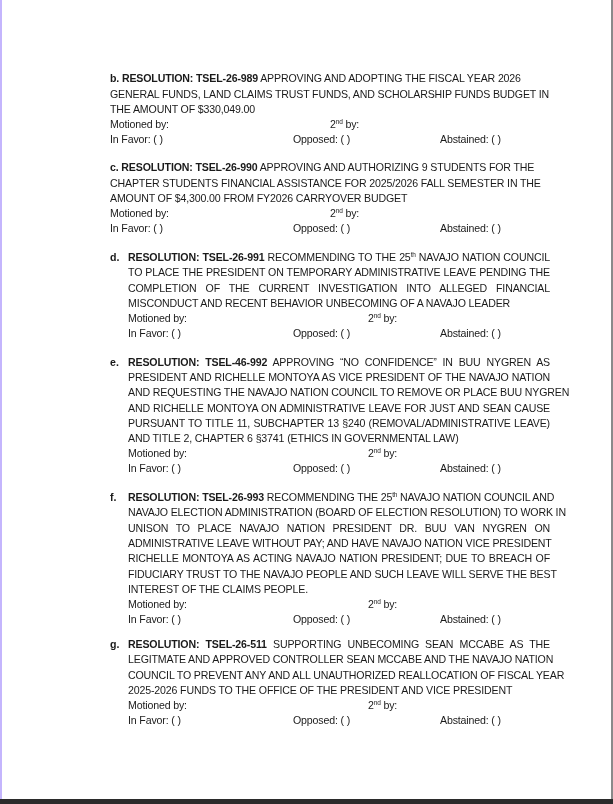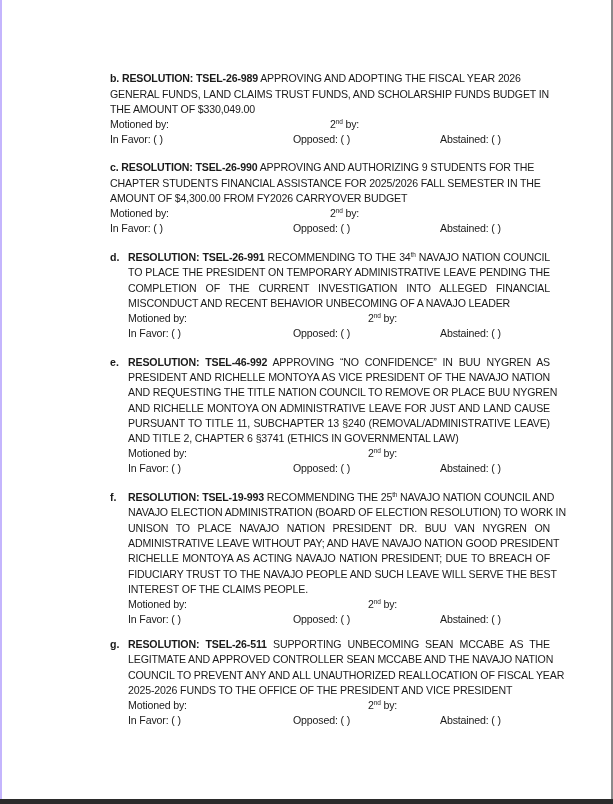--- a/index.html
+++ b/index.html
@@ -59,59 +59,59 @@
     <div class="line col2" style="top:46px; left:220px"><span>2</span><sup>nd</sup><span> by:</span></div>
     <div class="line" style="top:61px">In Favor: (   )</div>
     <div class="line col2" style="top:61px; left:183px">Opposed: (   )</div>
     <div class="line col3" style="top:61px; left:330px">Abstained: (   )</div>
   </div>
 
   <div class="item indent" style="top:250px;">
     <div class="letter">d.</div>
     <div class="line just" style="top:0">
       <span class="b">RESOLUTION:</span>
-      <span class="b">TSEL-26-991</span><span> RECOMMENDING TO THE 34</span><sup>th</sup><span> NAVAJO NATION COUNCIL</span>
+      <span class="b">TSEL-26-991</span><span> RECOMMENDING TO THE 25</span><sup>th</sup><span> NAVAJO NATION COUNCIL</span>
     </div>
     <div class="line just" style="top:15.3px">TO PLACE THE PRESIDENT ON TEMPORARY ADMINISTRATIVE LEAVE PENDING THE</div>
     <div class="line just" style="top:30.6px">COMPLETION OF THE CURRENT INVESTIGATION INTO ALLEGED FINANCIAL</div>
     <div class="line" style="top:46px">MISCONDUCT AND RECENT BEHAVIOR UNBECOMING OF A NAVAJO LEADER</div>
     <div class="line" style="top:61px">Motioned by:</div>
     <div class="line col2" style="top:61px; left:258px"><span>2</span><sup>nd</sup><span> by:</span></div>
     <div class="line" style="top:76px">In Favor: (   )</div>
     <div class="line col2" style="top:76px; left:183px">Opposed: (   )</div>
     <div class="line col3" style="top:76px; left:330px">Abstained: (   )</div>
   </div>
 
   <div class="item indent" style="top:355px;">
     <div class="letter">e.</div>
     <div class="line just" style="top:0">
       <span class="b">RESOLUTION:</span>
       <span class="b">TSEL-46-992</span><span> APPROVING “NO CONFIDENCE” IN BUU NYGREN AS</span>
     </div>
     <div class="line just" style="top:15.2px">PRESIDENT AND RICHELLE MONTOYA AS VICE PRESIDENT OF THE NAVAJO NATION</div>
-    <div class="line just" style="top:30.4px">AND REQUESTING THE TITLE NATION COUNCIL TO REMOVE OR PLACE BUU NYGREN</div>
-    <div class="line just" style="top:45.6px">AND RICHELLE MONTOYA ON ADMINISTRATIVE LEAVE FOR JUST AND LAND CAUSE</div>
+    <div class="line just" style="top:30.4px">AND REQUESTING THE NAVAJO NATION COUNCIL TO REMOVE OR PLACE BUU NYGREN</div>
+    <div class="line just" style="top:45.6px">AND RICHELLE MONTOYA ON ADMINISTRATIVE LEAVE FOR JUST AND SEAN CAUSE</div>
     <div class="line just" style="top:60.8px">PURSUANT TO TITLE 11, SUBCHAPTER 13 §240 (REMOVAL/ADMINISTRATIVE LEAVE)</div>
     <div class="line" style="top:76px">AND TITLE 2, CHAPTER 6 §3741 (ETHICS IN GOVERNMENTAL LAW)</div>
     <div class="line" style="top:91px">Motioned by:</div>
     <div class="line col2" style="top:91px; left:258px"><span>2</span><sup>nd</sup><span> by:</span></div>
     <div class="line" style="top:106px">In Favor: (   )</div>
     <div class="line col2" style="top:106px; left:183px">Opposed: (   )</div>
     <div class="line col3" style="top:106px; left:330px">Abstained: (   )</div>
   </div>
 
   <div class="item indent" style="top:490px;">
     <div class="letter">f.</div>
     <div class="line just" style="top:0">
       <span class="b">RESOLUTION:</span>
-      <span class="b">TSEL-19-993</span><span> RECOMMENDING THE 25</span><sup>th</sup><span> NAVAJO NATION COUNCIL AND</span>
+      <span class="b">TSEL-26-993</span><span> RECOMMENDING THE 25</span><sup>th</sup><span> NAVAJO NATION COUNCIL AND</span>
     </div>
     <div class="line just" style="top:15.3px">NAVAJO ELECTION ADMINISTRATION (BOARD OF ELECTION RESOLUTION) TO WORK IN</div>
     <div class="line just" style="top:30.6px">UNISON TO PLACE NAVAJO NATION PRESIDENT DR. BUU VAN NYGREN ON</div>
-    <div class="line just" style="top:45.9px">ADMINISTRATIVE LEAVE WITHOUT PAY; AND HAVE NAVAJO NATION GOOD PRESIDENT</div>
+    <div class="line just" style="top:45.9px">ADMINISTRATIVE LEAVE WITHOUT PAY; AND HAVE NAVAJO NATION VICE PRESIDENT</div>
     <div class="line just" style="top:61.2px">RICHELLE MONTOYA AS ACTING NAVAJO NATION PRESIDENT; DUE TO BREACH OF</div>
     <div class="line just" style="top:76.5px">FIDUCIARY TRUST TO THE NAVAJO PEOPLE AND SUCH LEAVE WILL SERVE THE BEST</div>
     <div class="line" style="top:92px">INTEREST OF THE CLAIMS PEOPLE.</div>
     <div class="line" style="top:107px">Motioned by:</div>
     <div class="line col2" style="top:107px; left:258px"><span>2</span><sup>nd</sup><span> by:</span></div>
     <div class="line" style="top:122px">In Favor: (   )</div>
     <div class="line col2" style="top:122px; left:183px">Opposed: (   )</div>
     <div class="line col3" style="top:122px; left:330px">Abstained: (   )</div>
   </div>
 

